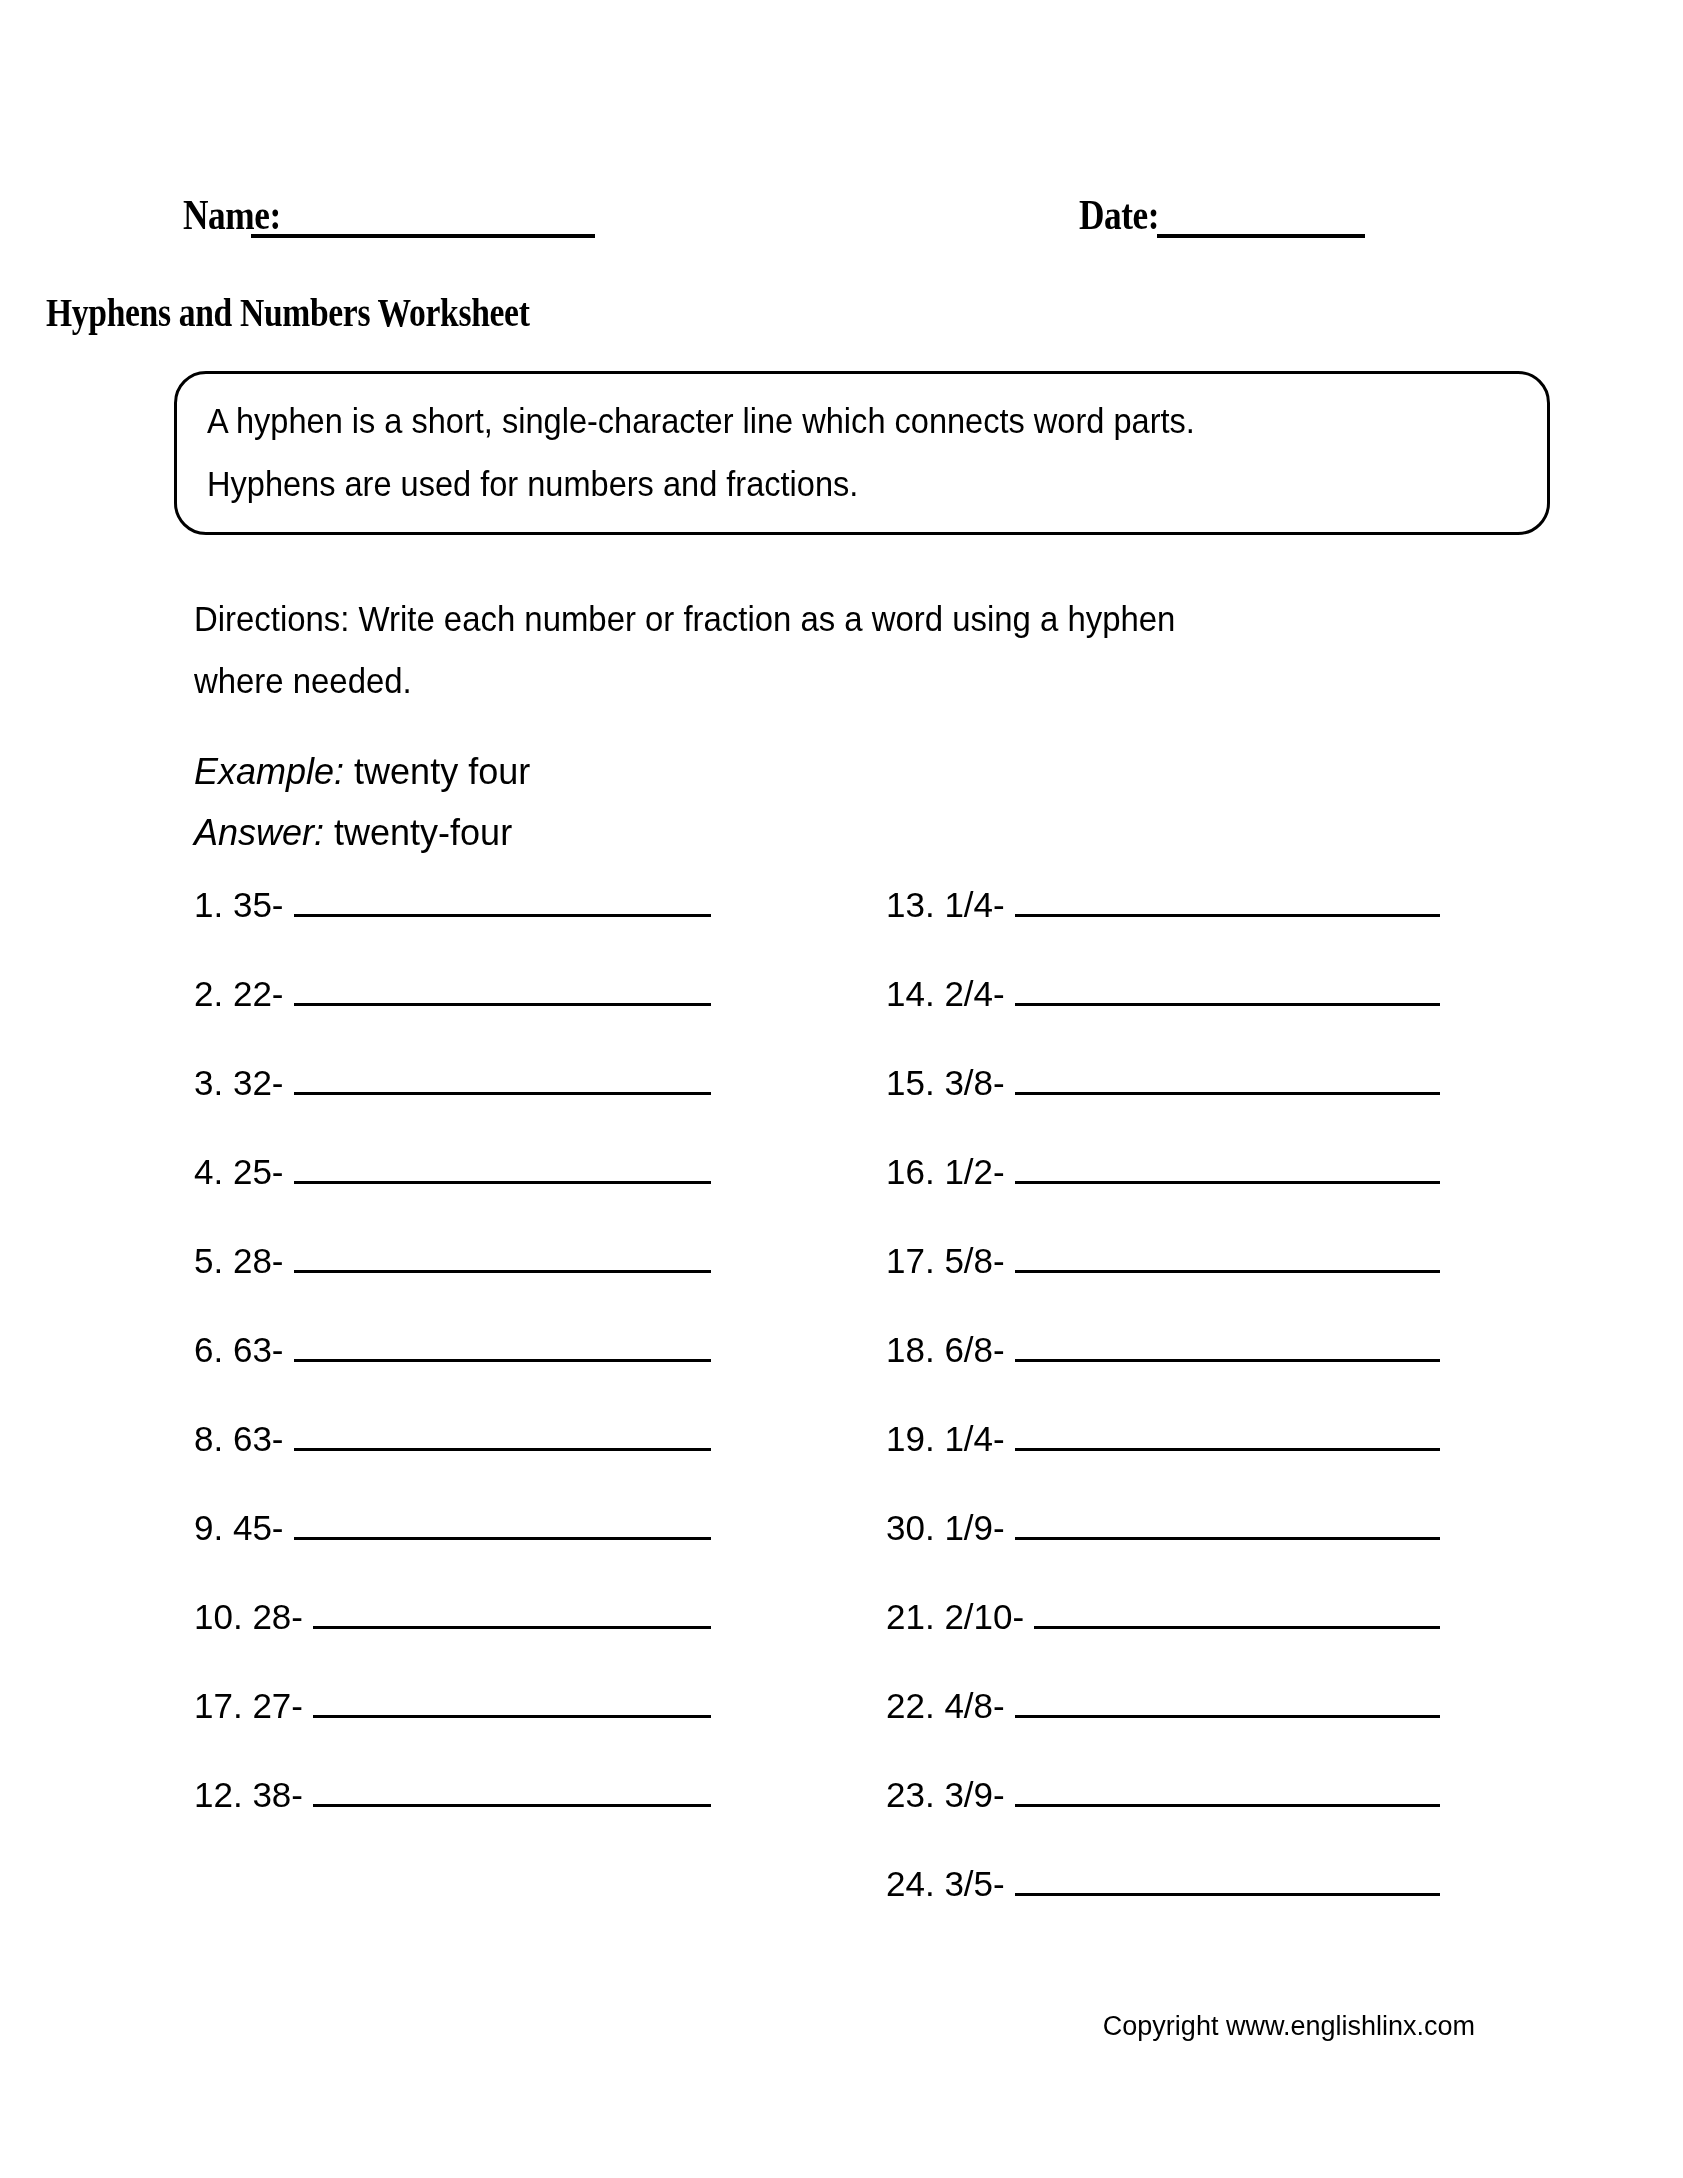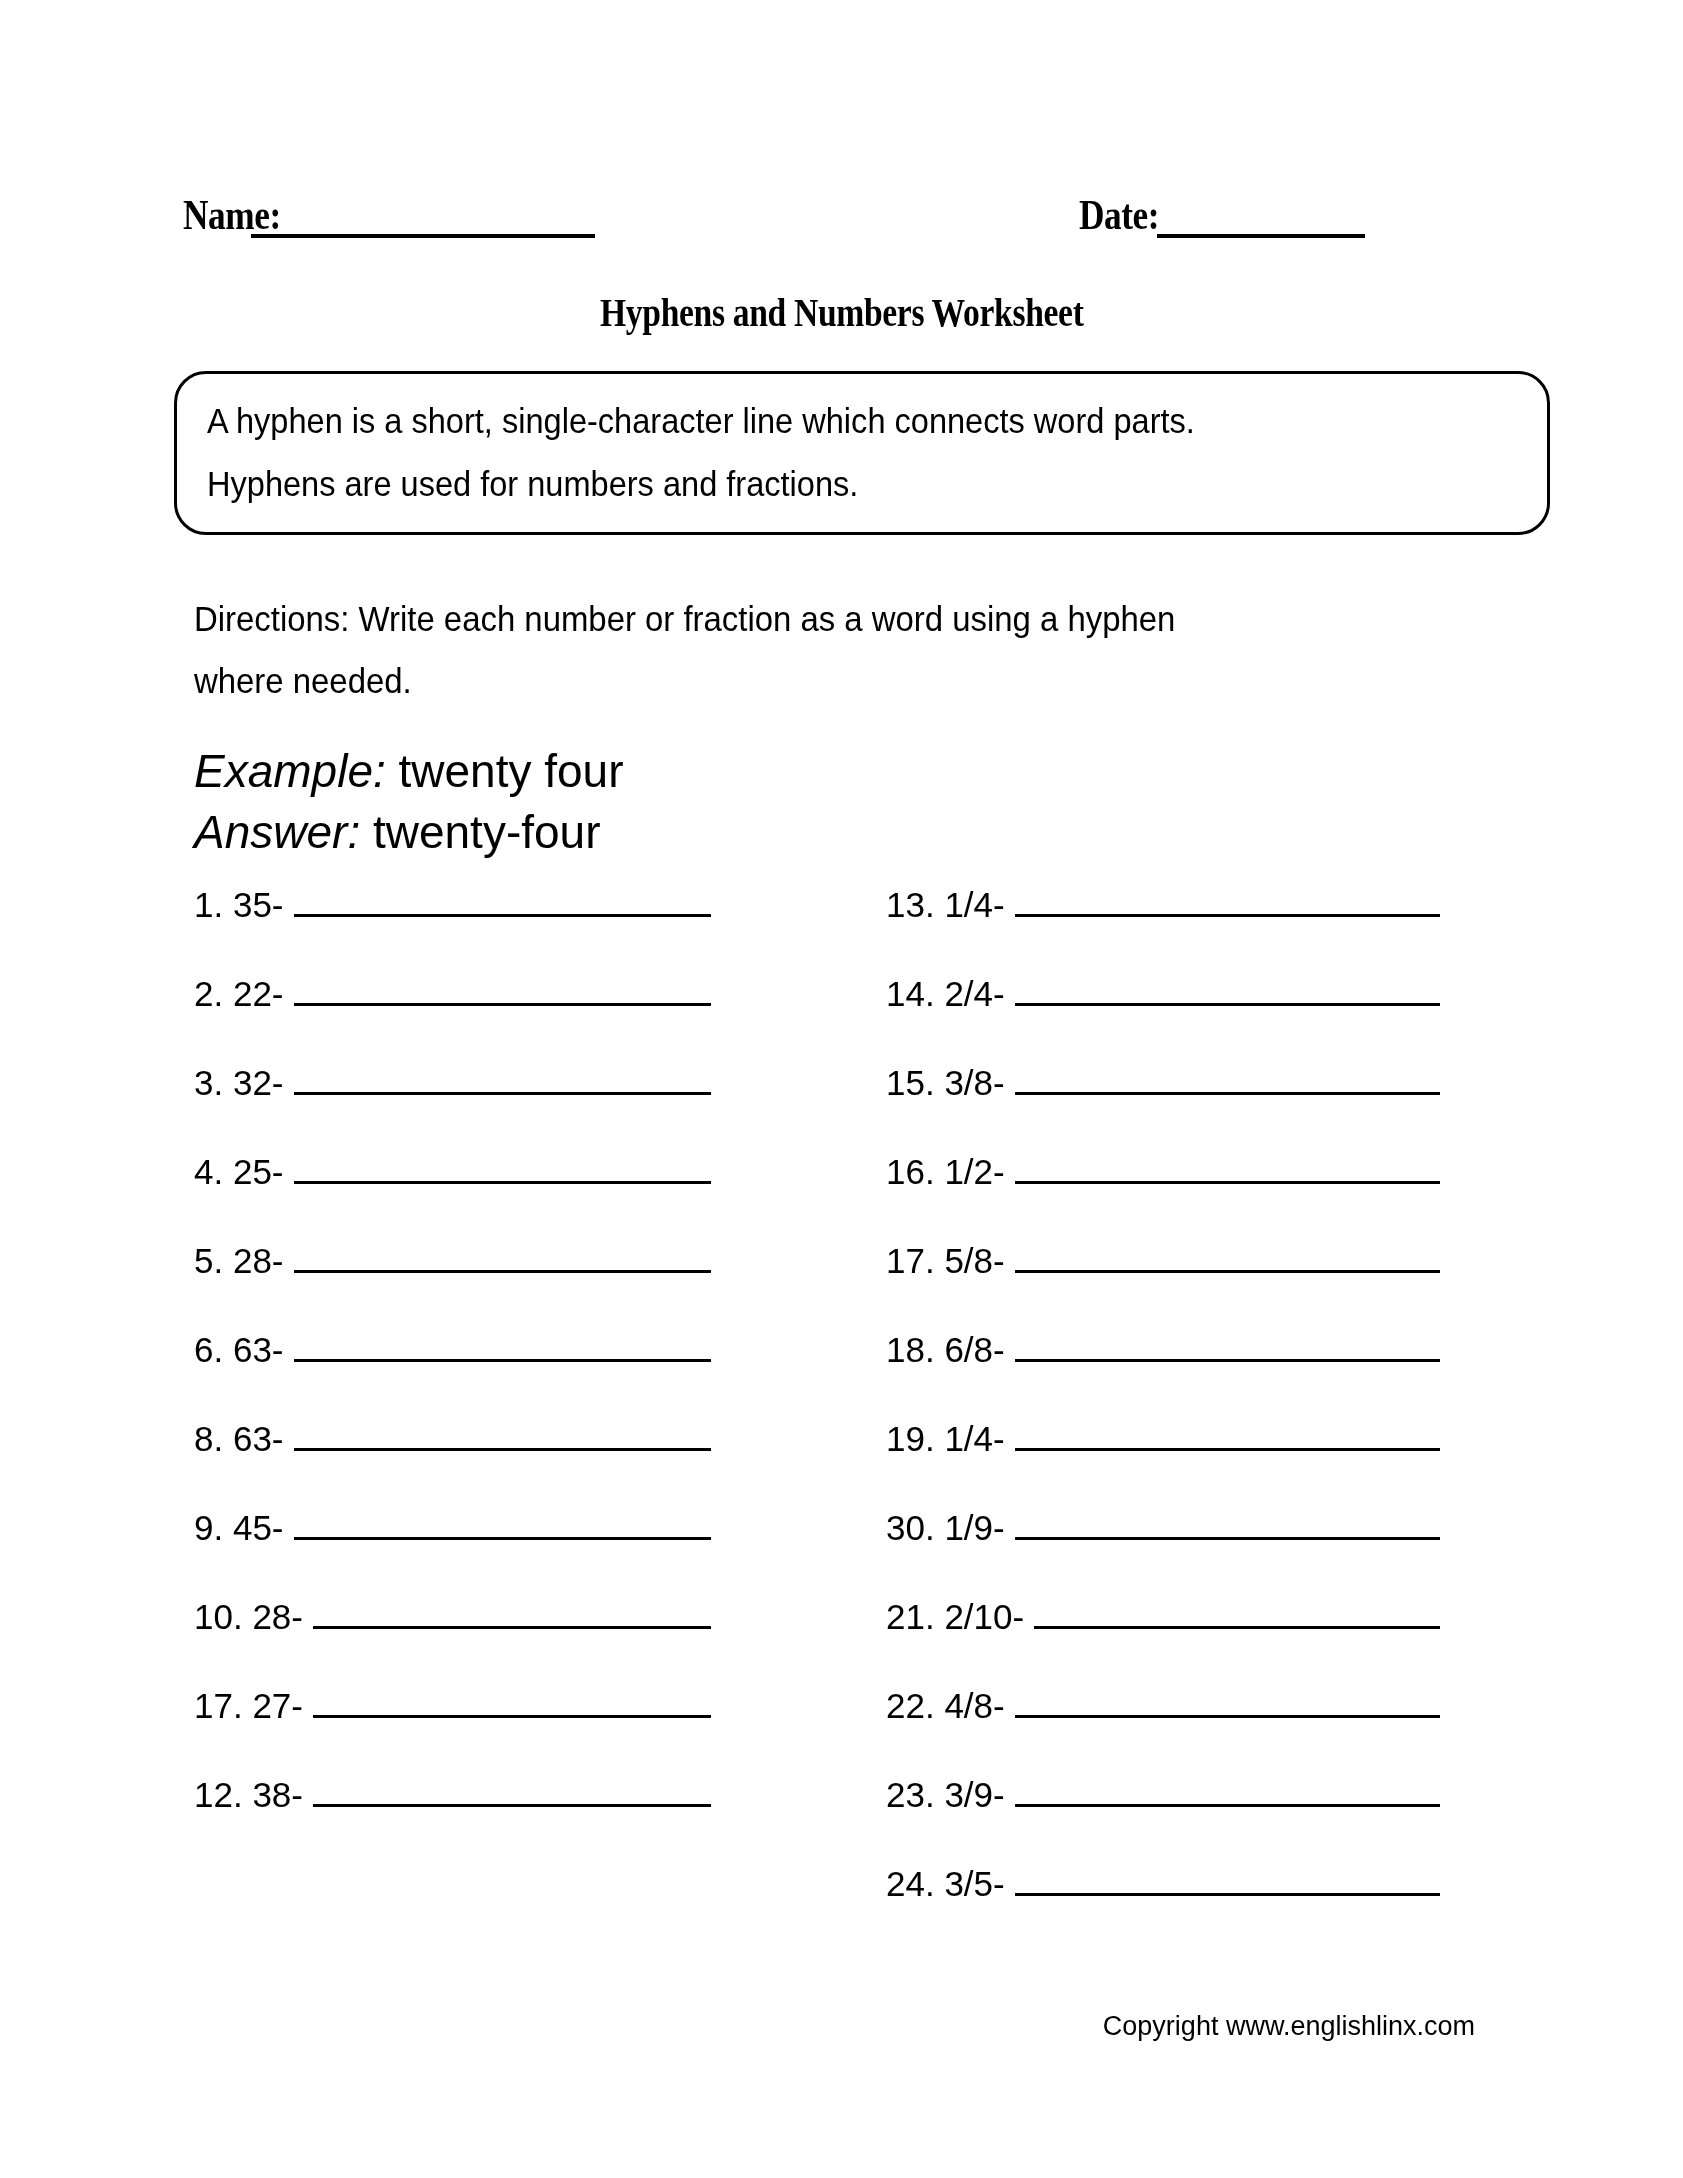--- a/index.html
+++ b/index.html
@@ -64,21 +64,20 @@
   }
   .rule-name { width: 344px; margin-left: -51px; }
   .rule-date { width: 208px; margin-left: -20px; }
 
   
   .ws-title {
     position: absolute;
     left: 0;
     top: 283px;
     width: 1683px;
-    text-align: center;
     font-family: "Liberation Serif", serif;
     font-weight: bold;
     font-size: 40px;
     line-height: 44px;
     letter-spacing: -0.4px;
   }
   .ws-title span {
     display: inline-block;
     transform: scaleX(0.84);
   }
@@ -121,21 +120,21 @@
     white-space: nowrap;
     transform: scaleX(0.94);
     transform-origin: left center;
   }
 
   
   .example-block {
     position: absolute;
     left: 194px;
     top: 733px;
-    font-size: 46px;
+    font-size: 36px;
     line-height: 61px;
   }
   .example-block .row { white-space: nowrap; }
   .ital {
     font-style: italic;
   }
 
   
   .col {
     position: absolute;

